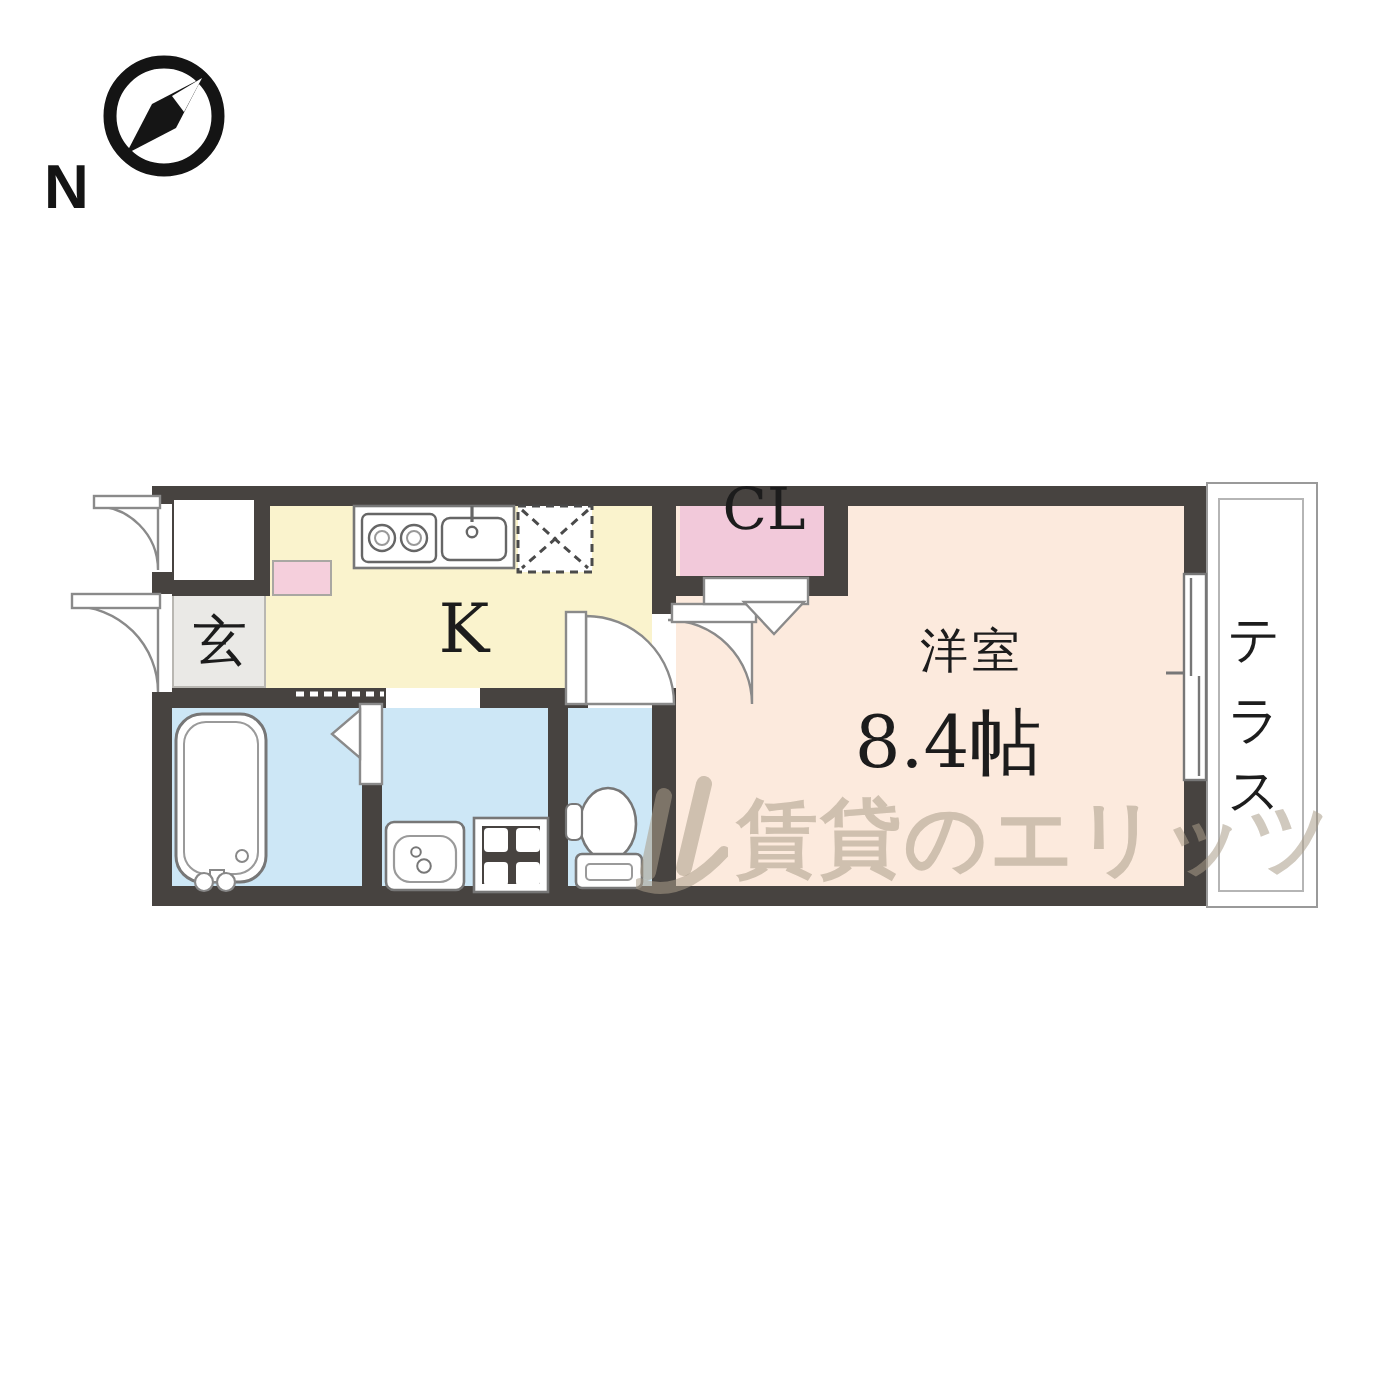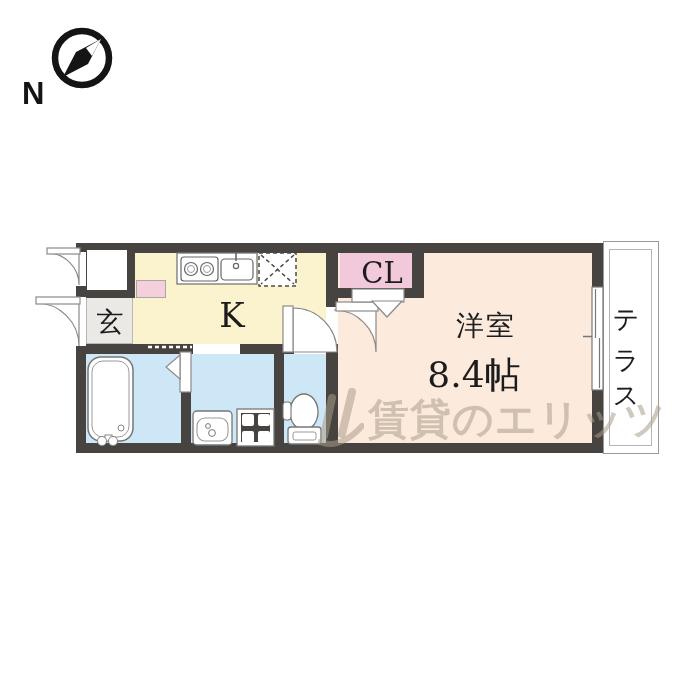--- a/index.html
+++ b/index.html
@@ -165,24 +165,24 @@
       <line x1="583" y1="336.5" x2="592" y2="336.5" stroke="#777" stroke-width="1.5"></line>
     </g>
   </svg>
 
   <div id="compass-n">N</div>
 
   <div class="label" style="left:110px;top:321px;font-size:27px;z-index:40">玄</div>
 
   <div class="label" style="left:232px;top:315px;font-size:34px;z-index:40">K</div>
 
-  <div class="label" style="left:382px;top:273px;font-size:29px;z-index:40">CL</div>
+  <div class="label" style="left:382px;top:255px;font-size:29px;z-index:40">CL</div>
 
   <div class="room-label-block" style="left:474px;top:353px;">
-    <div style="font-size:28px;letter-spacing:2px;margin-bottom:6px;margin-left:24px;">洋室</div>
+    <div style="font-size:24px;letter-spacing:2px;margin-bottom:6px;margin-left:24px;">洋室</div>
     <div style="font-size:36px;">8.4帖</div>
   </div>
 
   <div id="terrace-label" style="left:627px;top:351px;">テラス</div>
 
   <div id="watermark">
     <svg width="46" height="62" viewBox="0 0 46 62" style="margin-right:4px;">
       <g stroke="rgba(170,156,136,0.55)" stroke-linecap="round" fill="none">
         <path d="M14,10 L6,48" stroke-width="8"></path>
         <path d="M34,4 L24,46" stroke-width="8"></path>

